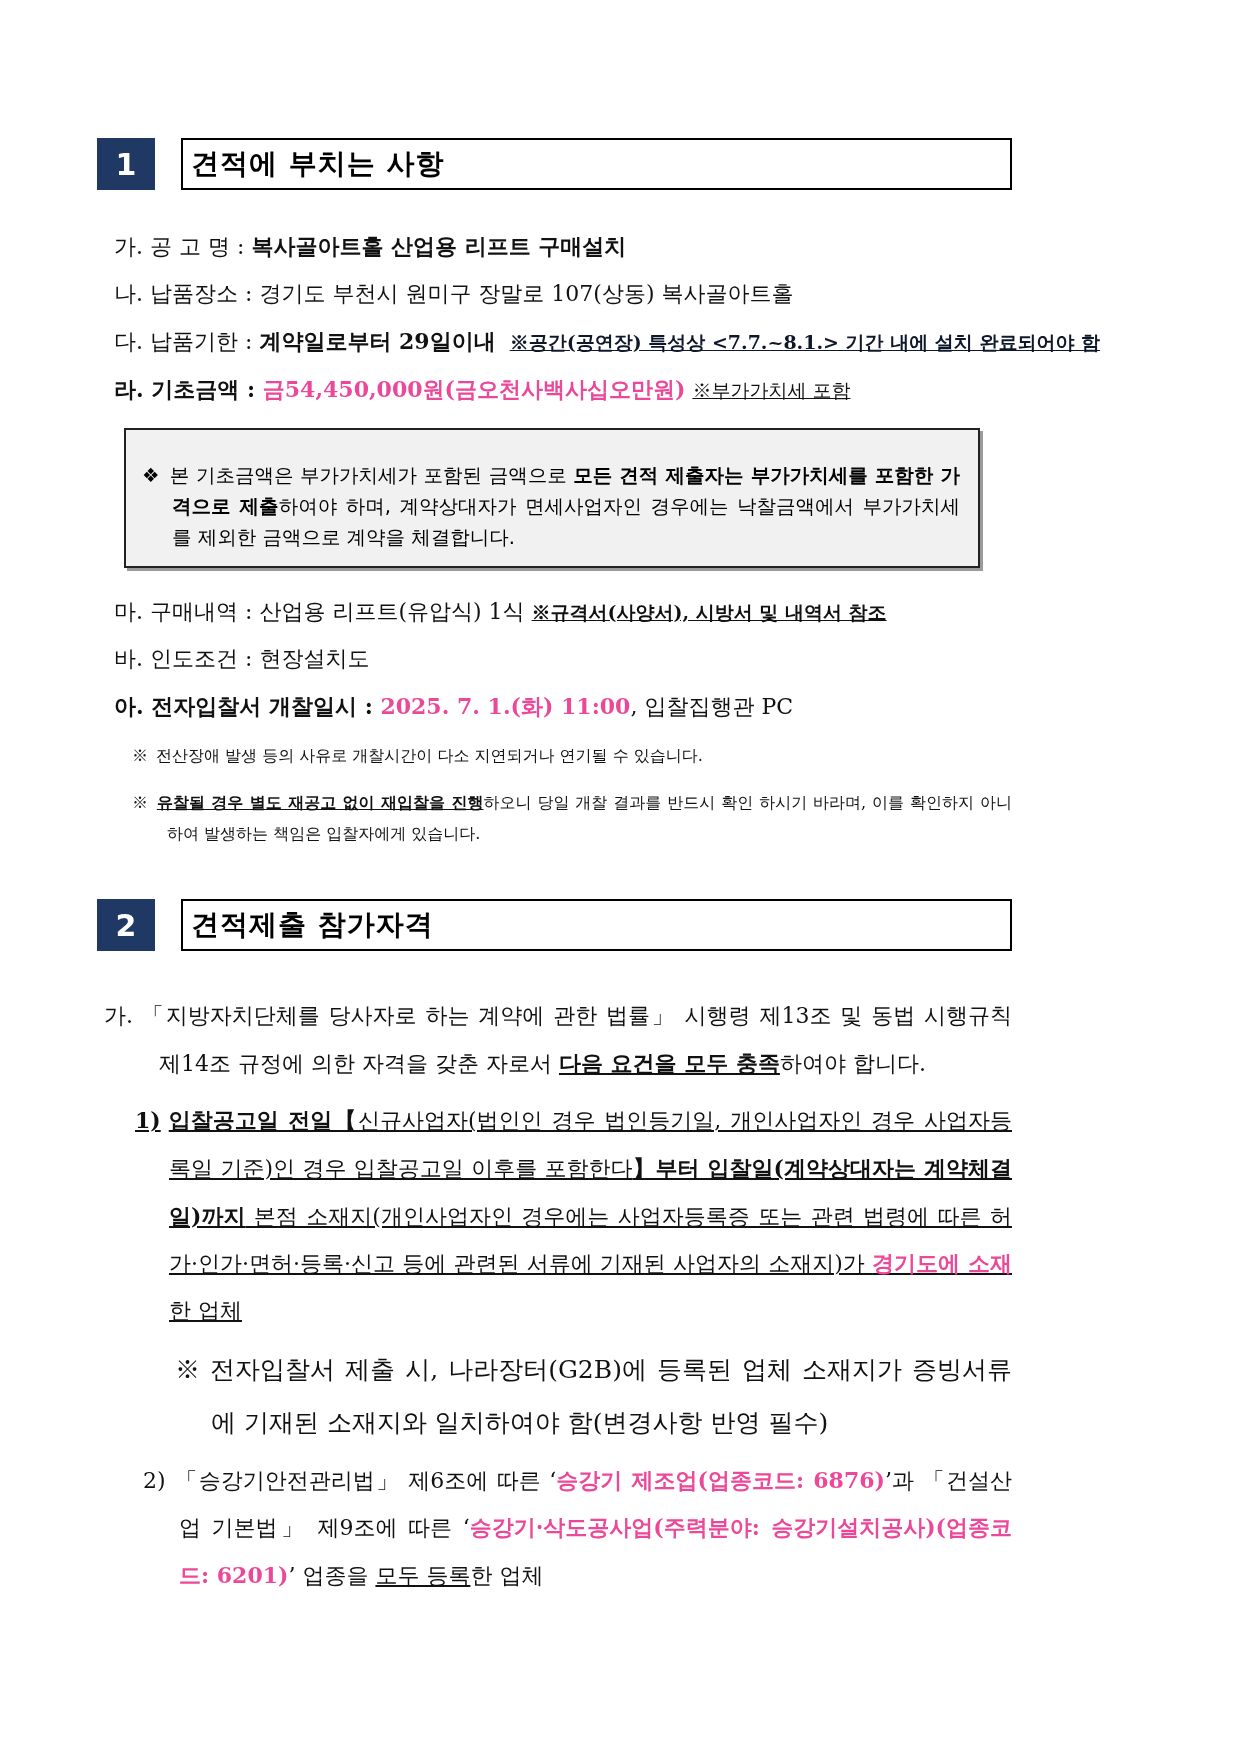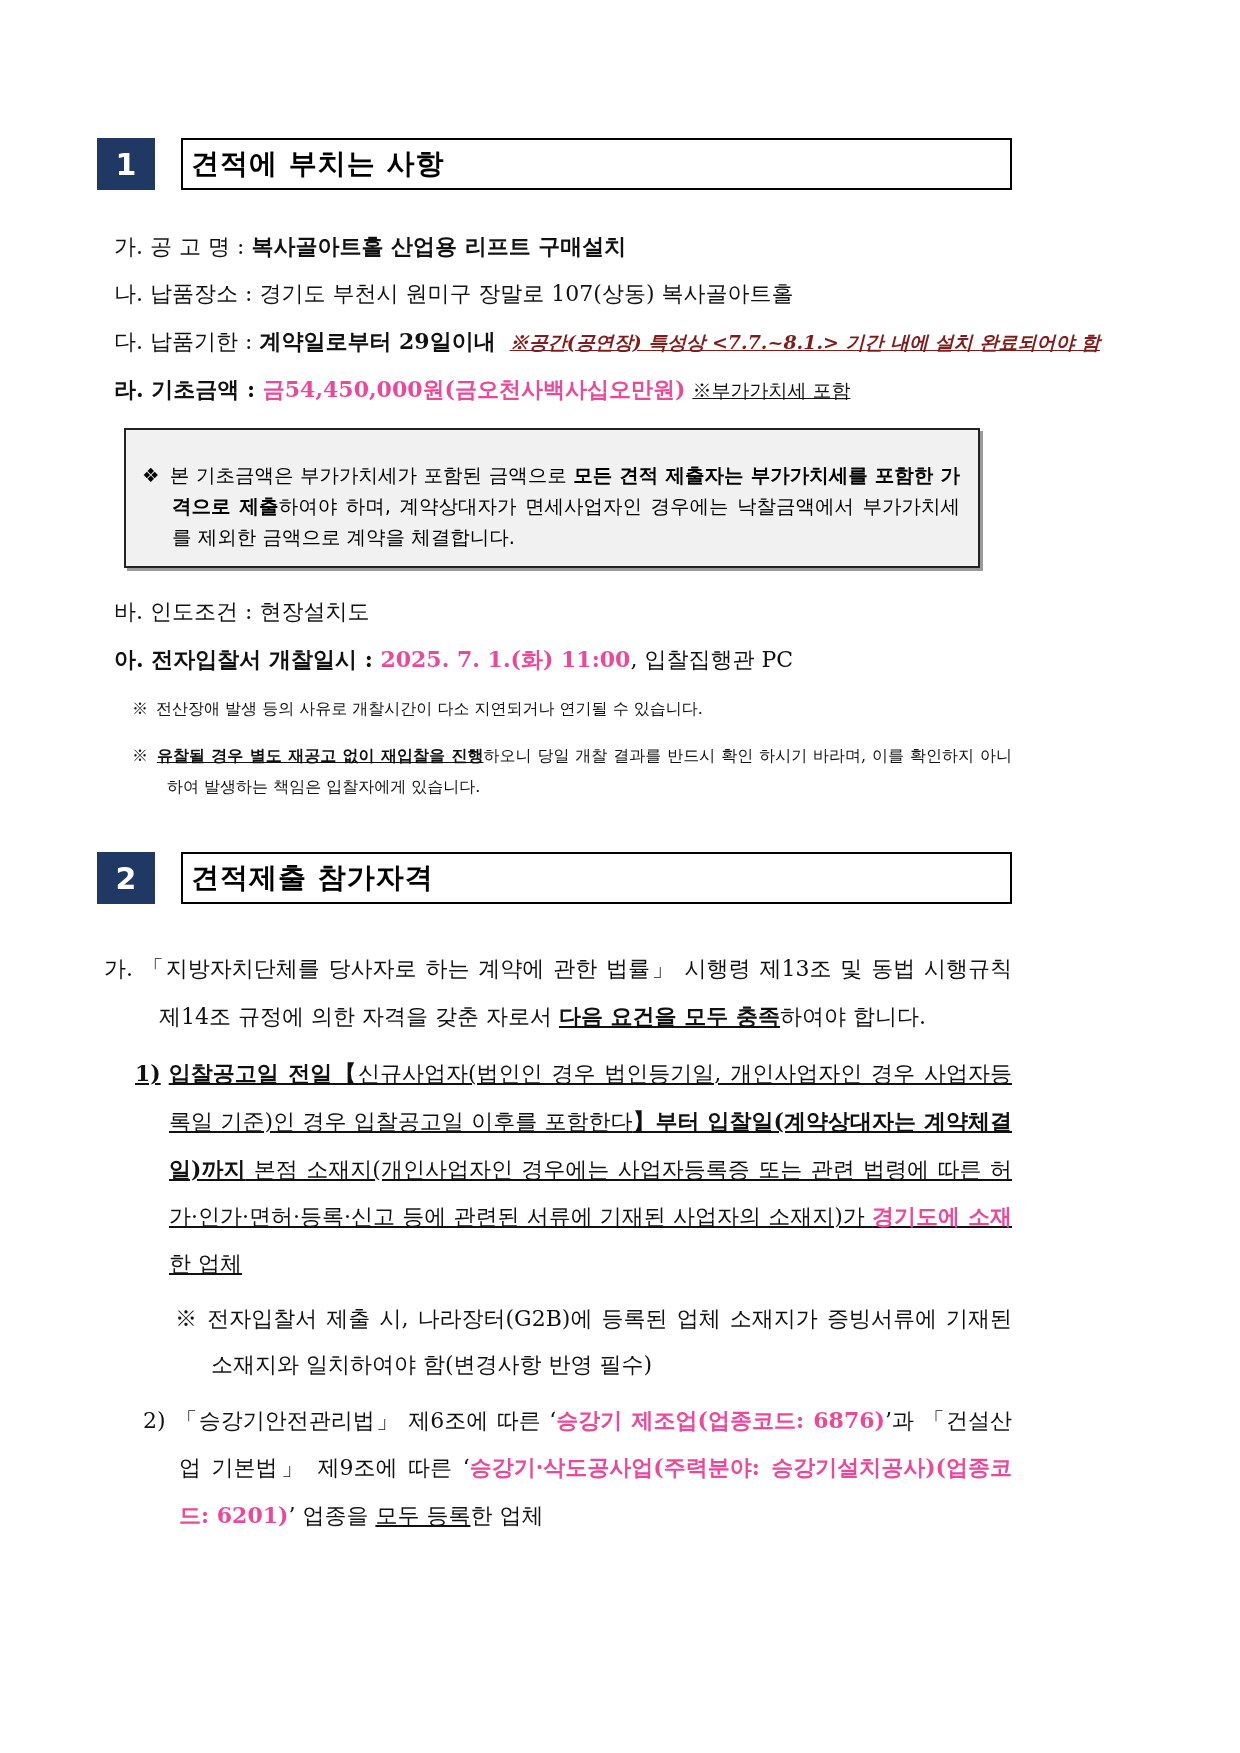--- a/index.html
+++ b/index.html
@@ -26,21 +26,21 @@
     display:flex;align-items:center;
     padding:5px 8px;
     font-family:"DejaVu Sans","Liberation Sans",sans-serif;
     font-size:28px;font-weight:bold;letter-spacing:1px;color:#000;
   }
 
   
   .item{font-size:22px;line-height:28px;margin:0 0 19px 17px;white-space:nowrap;}
   .b{font-weight:bold;}
   .blue{color:#ec4899;}
-  .red{color:#7f1d1d;font-style:italic;}
+  .red{color:#0f172a;}
   .u{text-decoration:underline;}
   .small{font-size:19px;}
 
   
   .notice-box{
     margin:24px 0 30px 27px;width:818px;
     border:2px solid #222;background:#f1f1f1;
     box-shadow:3px 3px 0 #9a9a9a;
     padding:30px 18px 12px 16px;
     font-family:"DejaVu Sans","Liberation Sans",sans-serif;
@@ -53,21 +53,21 @@
   .note{
     font-size:16px;line-height:1.95;text-align:justify;
     margin:0 0 16px 35px;padding-left:35px;text-indent:-35px;
   }
   .note .marker{padding-right:8px;}
 
   
   .para{font-size:22px;line-height:2.12;text-align:justify;margin:0 0 8px 0;}
   .para-ga{padding-left:62px;text-indent:-55px;margin-bottom:10px;}
   .para-i1{padding-left:72px;text-indent:-34px;text-decoration:underline;}
-  .para-i1n{padding-left:114px;text-indent:-36px;font-size:22px;}
+  .para-i1n{padding-left:114px;text-indent:-36px;font-size:25px;}
   .para-i2{padding-left:82px;text-indent:-36px;}
   .para .marker{padding-right:8px;}
 </style>
 </head>
 <body>
 
 <div class="page">
   <div class="content">
 
     <div class="sec-header">
@@ -80,20 +80,21 @@
     <div class="item"><span>나. 납품장소 : </span><span>경기도 부천시 원미구 장말로 107(상동) 복사골아트홀</span></div>
 
     <div class="item"><span>다. 납품기한 : </span><span class="b">계약일로부터 29일이내</span>&nbsp;&nbsp;<span class="red u small b">※공간(공연장) 특성상 &lt;7.7.~8.1.&gt; 기간 내에 설치 완료되어야 함</span></div>
 
     <div class="item"><span class="b">라. 기초금액 : </span><span class="b blue">금54,450,000원(금오천사백사십오만원)</span>&nbsp;<span class="u small">※부가가치세 포함</span></div>
 
     <div class="notice-box">
       <p><span class="bullet">❖</span><span>본 기초금액은 부가가치세가 포함된 금액으로 </span><span class="b">모든 견적 제출자는 부가가치세를 포함한 가격으로 제출</span><span>하여야 하며, 계약상대자가 면세사업자인 경우에는 낙찰금액에서 부가가치세를 제외한 금액으로 계약을 체결합니다.</span></p>
     </div>
 
+    <div class="item"><span>마. 구매내역 : 산업용 리프트(유압식) 1식  </span><span class="b u small">※규격서(사양서), 시방서 및 내역서 참조</span></div>
 
     <div class="item"><span>바. 인도조건 : 현장설치도</span></div>
 
 
     <div class="item"><span class="b">아. 전자입찰서 개찰일시 : </span><span class="b blue">2025. 7. 1.(화) 11:00</span><span>, 입찰집행관 PC</span></div>
 
     <div class="note"><span class="marker">※</span><span>전산장애 발생 등의 사유로 개찰시간이 다소 지연되거나 연기될 수 있습니다.</span></div>
     <div class="note"><span class="marker">※</span><span class="b u">유찰될 경우 별도 재공고 없이 재입찰을 진행</span><span>하오니 당일 개찰 결과를 반드시 확인 하시기 바라며, 이를 확인하지 아니하여 발생하는 책임은 입찰자에게 있습니다.</span></div>
 
     <div class="sec-header" style="margin-top:50px;">

